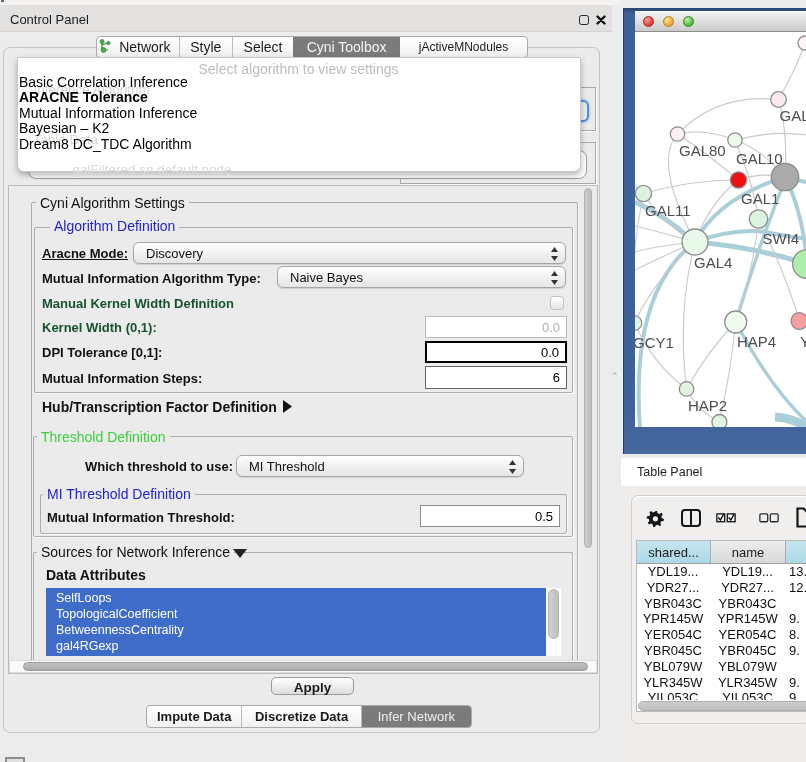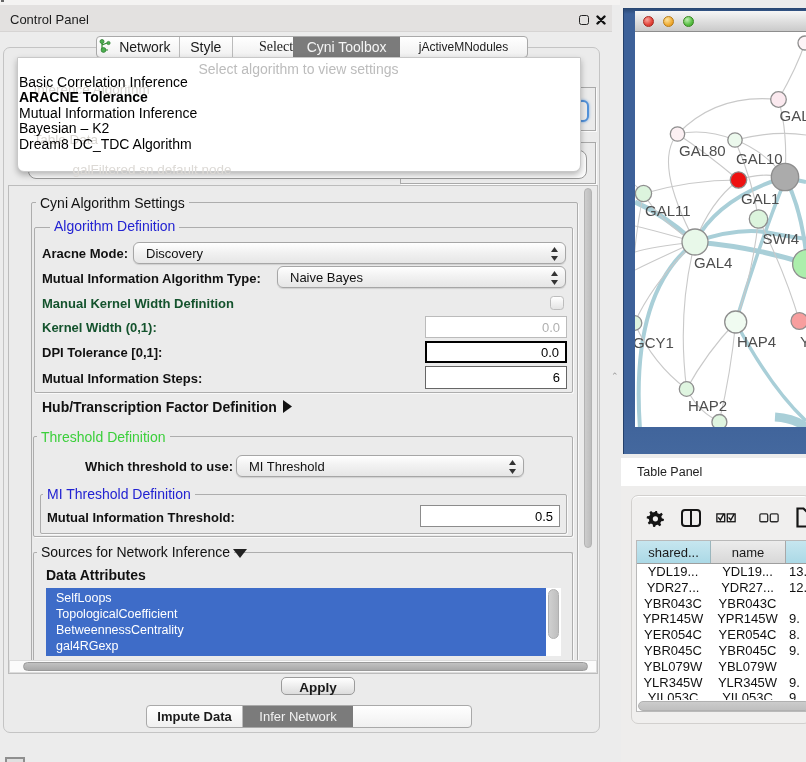--- a/index.html
+++ b/index.html
@@ -39,21 +39,21 @@
 <div class="abs" style="left:8px;top:185px;width:590px;height:489px;border:1px solid #bcbcbc;border-right:1px solid #bcbcbc;background:#ebebeb;"></div>
 
 <div class="abs" style="left:583.5px;top:188px;width:8.5px;height:360px;background:linear-gradient(90deg,#cdcdcd,#bdbdbd);border:1px solid #b3b3b3;border-radius:5px;"></div>
 
 <div class="grp" style="left:31px;top:202px;width:547px;height:470px;"></div>
 <div class="gtitle" style="left:36px;top:194.5px;color:#111;">Cyni Algorithm Settings</div>
 
 <div class="grp" style="left:33.5px;top:227px;width:539.5px;height:166px;"></div>
 <div class="gtitle" style="left:38px;top:218px;color:#2222d2;margin-left:12px;">Algorithm Definition</div>
 
-<div class="abs lbl" style="left:42px;top:246px;">Aracne Mode:</div>
+<div class="abs lbl" style="left:42px;top:246px;text-decoration:underline;">Aracne Mode:</div>
 <div class="combo" style="left:133px;top:241.5px;width:433px;height:22px;">
     <span class="ct">Discovery</span>
     <svg style="position:absolute;right:6px;top:3px;" width="9" height="16" viewBox="0 0 9 16">
       <path d="M4.5 1 L8 6 L1 6 Z" fill="#333"></path>
       <path d="M4.5 15 L8 10 L1 10 Z" fill="#333"></path>
     </svg>
   </div>
 <div class="abs lbl" style="left:42px;top:271px;">Mutual Information Algorithm Type:</div>
 <div class="combo" style="left:277px;top:266px;width:289px;height:22px;">
     <span class="ct">Naive Bayes</span>
@@ -112,33 +112,34 @@
   <div style="padding-left:10px;height:16px;line-height:16px;margin-top:2px;">SelfLoops</div>
   <div style="padding-left:10px;height:16px;line-height:16px;">TopologicalCoefficient</div>
   <div style="padding-left:10px;height:16px;line-height:16px;">BetweennessCentrality</div>
   <div style="padding-left:10px;height:16px;line-height:16px;">gal4RGexp</div>
 </div>
 <div class="abs" style="left:548px;top:589px;width:11px;height:50px;background:linear-gradient(90deg,#d0d0d0,#bfbfbf);border:1px solid #b0b0b0;border-radius:5.5px;"></div>
 
 <div class="abs" style="left:9px;top:659.5px;width:588px;height:13px;background:#fbfbfb;border:1px solid #dcdcdc;"></div>
 <div class="abs" style="left:23px;top:661.5px;width:565px;height:9px;background:linear-gradient(#c2c2c2,#a9a9a9);border:1px solid #9a9a9a;border-radius:4.5px;"></div>
 
-<div class="abs" style="left:281px;top:676.5px;width:74px;height:18.5px;border:1px solid #9b9b9b;border-radius:5px;background:linear-gradient(#fff,#ececec 55%,#dcdcdc);text-align:center;">
+<div class="abs" style="left:271px;top:676.5px;width:83px;height:18.5px;border:1px solid #9b9b9b;border-radius:5px;background:linear-gradient(#fff,#ececec 55%,#dcdcdc);text-align:center;">
   <span style="font-size:13.5px;font-weight:bold;color:#1a1a1a;line-height:17px;">Apply</span>
 </div>
 
 <div class="abs" style="left:146px;top:704.5px;width:326px;height:23px;border:1px solid #a9a9a9;border-radius:4px;background:linear-gradient(#ffffff,#f0f0f0);display:flex;overflow:hidden;">
   <div style="width:96px;border-right:1px solid #bbb;text-align:center;font-size:13px;font-weight:bold;color:#1a1a1a;line-height:21px;">Impute Data</div>
+  <div style="width:120px;border-right:1px solid #bbb;text-align:center;font-size:13px;font-weight:bold;color:#1a1a1a;line-height:21px;">Discretize Data</div>
   <div style="width:110px;text-align:center;font-size:13px;color:#f2f2f2;background:#7b7b7b;line-height:21px;">Infer Network</div>
 </div>
 
 <div class="abs" style="left:96px;top:36px;width:432px;height:21.5px;border:1px solid #a9a9a9;border-radius:4px;background:linear-gradient(#ffffff,#f0f0f0);display:flex;overflow:hidden;">
   <div style="width:83px;border-right:1px solid #bbb;text-align:center;font-size:14px;color:#1a1a1a;line-height:20px;padding-left:14px;">Network</div>
   <div style="width:53.5px;border-right:1px solid #bbb;text-align:center;font-size:14px;color:#1a1a1a;line-height:20px;">Style</div>
-  <div style="width:60.5px;text-align:right;font-size:14px;color:#1a1a1a;line-height:20px;font-family:Liberation Serif, serif;">Select</div>
+  <div style="width:60.5px;text-align:center;font-size:14px;color:#1a1a1a;line-height:20px;">Select</div>
   <div style="width:107.5px;text-align:center;font-size:14px;color:#f5f5f5;background:#7b7b7b;line-height:20px;">Cyni Toolbox</div>
   <div style="width:127.5px;text-align:center;font-size:12px;color:#1a1a1a;line-height:20px;">jActiveMNodules</div>
 </div>
 <svg class="abs" style="left:99px;top:39px;" width="13" height="15" viewBox="0 0 13 15">
   <path d="M3 3 L3 11 M3 11 L9 11 M3 6 L8 4" stroke="#2e8b2e" stroke-width="1.2" fill="none"></path>
   <circle cx="3" cy="2.5" r="2" fill="#4caf50" stroke="#2e7d32" stroke-width=".8"></circle>
   <circle cx="9.5" cy="4" r="1.6" fill="#4caf50" stroke="#2e7d32" stroke-width=".8"></circle>
   <circle cx="4.5" cy="11" r="2.4" fill="#4caf50" stroke="#2e7d32" stroke-width=".8"></circle>
 </svg>
 

